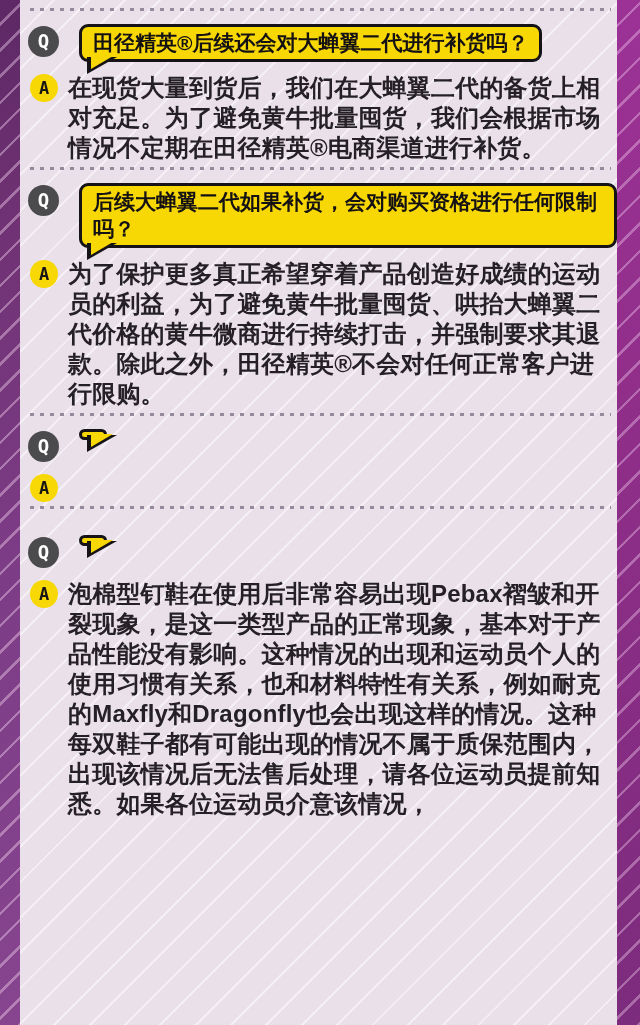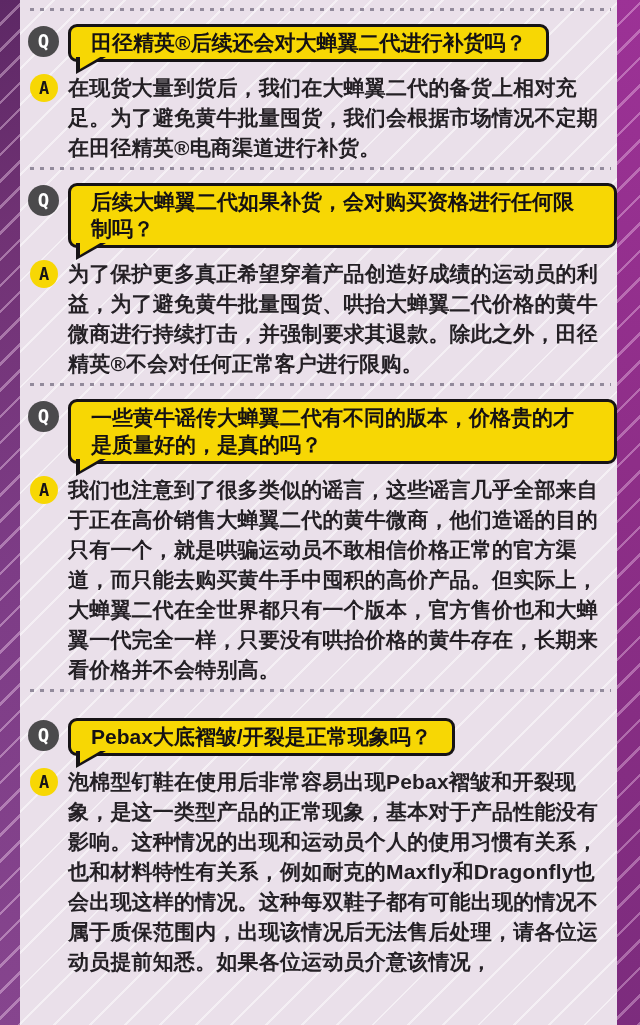--- a/index.html
+++ b/index.html
@@ -55,26 +55,26 @@
     background: #4b4a4c;
     display: flex; align-items: center; justify-content: center;
     margin-top: 2px;
   }
   .q-badge span {
     color: #ffffff; font-family: "DejaVu Sans Mono", monospace;
     font-weight: bold; font-size: 19px; line-height: 1;
   }
   .bubble {
     position: relative;
-    margin-left: 9px;
+    margin-left: 20px;
     max-width: 548px;
     background: #f7d704;
     border: 3px solid #161316;
     border-radius: 9px;
-    padding: 2px 20px 3px;
+    padding: 2px 11px 3px;
     font-size: 21px; line-height: 27px; font-weight: 800;
     color: #141114;
     width: fit-content;
   }
   
   .bubble .tail-dark, .bubble .tail-fill {
     position: absolute; width: 0; height: 0;
   }
   .bubble .tail-dark {
     left: 5px; bottom: -15px;
@@ -99,21 +99,21 @@
     display: flex; align-items: center; justify-content: center;
     margin-top: 1px;
   }
   .a-badge span {
     color: #171417; font-family: "DejaVu Sans Mono", monospace;
     font-weight: bold; font-size: 17px; line-height: 1;
   }
   .a-text {
     margin-left: 10px;
     width: 546px;
-    font-size: 21px; line-height: 30px; font-weight: 600;
+    font-size: 24px; line-height: 30px; font-weight: 600;
     color: #242025;
     letter-spacing: 0.2px;
   }
   .a-text p { margin: 0; }
 </style>
 </head>
 <body>
 
 <div class="page">
   <div class="band-left"></div>
@@ -168,44 +168,41 @@
     </section>
 
     <div class="divider"></div>
 
     <section class="qa-section">
       <div class="q-row">
         <div class="q-badge">
           <span>Q</span>
         </div>
         <div class="bubble">
-          <span>一些黄牛谣传大蝉翼二代有不同的版本，价格贵的才是质量好的，是真的吗？</span>
-          <i class="tail-dark"></i>
-          <i class="tail-fill"></i>
-        </div>
-      </div>
-      <div class="a-row">
-        <div class="a-badge">
-          <span>A</span>
-        </div>
-        <div class="a-text">
-          <p>我们也注意到了很多类似的谣言，这些谣言几乎全部来自于正在高价销售大蝉翼二代的黄牛微商，他们造谣的目的只有一个，就是哄骗运动员不敢相信价格正常的官方渠道，而只能去购买黄牛手中囤积的高价产品。但实际上，大蝉翼二代在全世界都只有一个版本，官方售价也和大蝉翼一代完全一样，只要没有哄抬价格的黄牛存在，长期来看价格并不会特别高。</p>
+          <i class="tail-dark"></i>
+          <i class="tail-fill"></i>
+        </div>
+      </div>
+      <div class="a-row">
+        <div class="a-badge">
+          <span>A</span>
+        </div>
+        <div class="a-text">
         </div>
       </div>
     </section>
 
     <div class="divider"></div>
 
     <section class="qa-section last">
       <div class="q-row">
         <div class="q-badge">
           <span>Q</span>
         </div>
         <div class="bubble">
-          <span>Pebax大底褶皱/开裂是正常现象吗？</span>
           <i class="tail-dark"></i>
           <i class="tail-fill"></i>
         </div>
       </div>
       <div class="a-row">
         <div class="a-badge">
           <span>A</span>
         </div>
         <div class="a-text">
           <p><span>泡棉型钉鞋在使用后非常容易出现Pebax褶皱和开裂现象，是这一类型产品的正常现象，基本对于产品性能没有影响。这种情况的出现和运动员个人的使用习惯有关系，也和材料特性有关系，例如耐克的Maxfly和Dragonfly也会出现这样的情况。这种每双鞋子都有可能出现的情况不属于质保范围内，出现该情况后无法售后处理，请各位运动员提前知悉。如果各位运动员介意该情况，</span></p>

